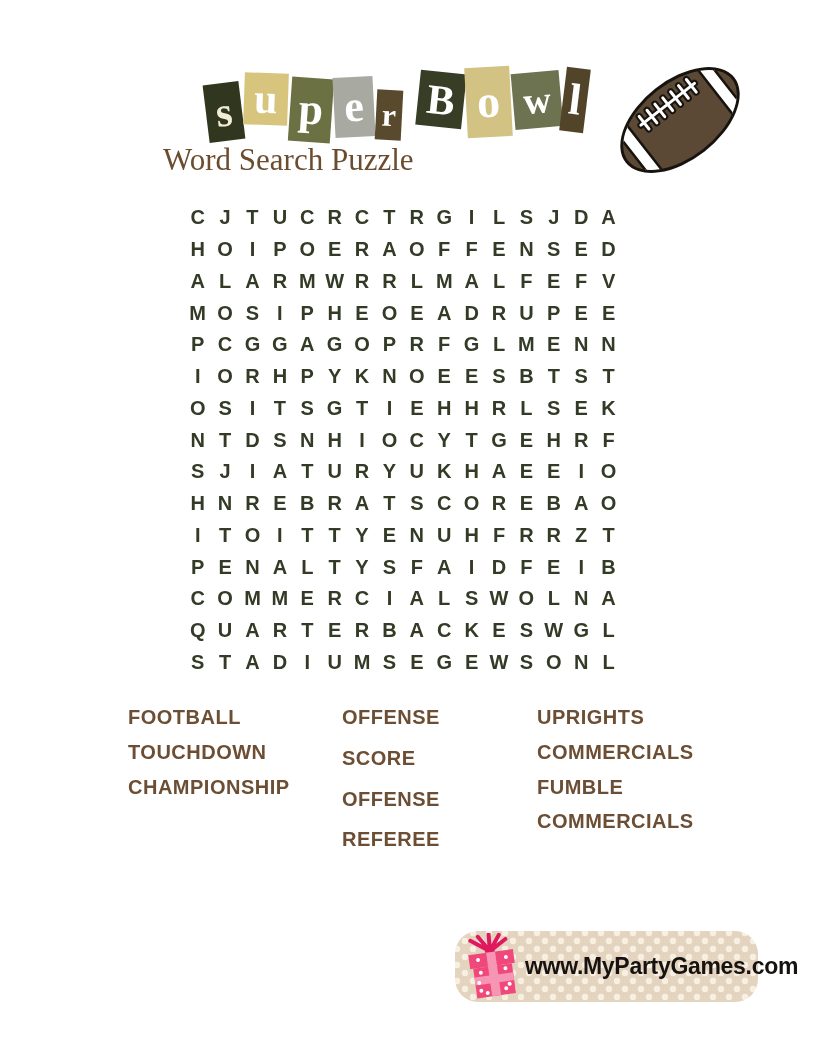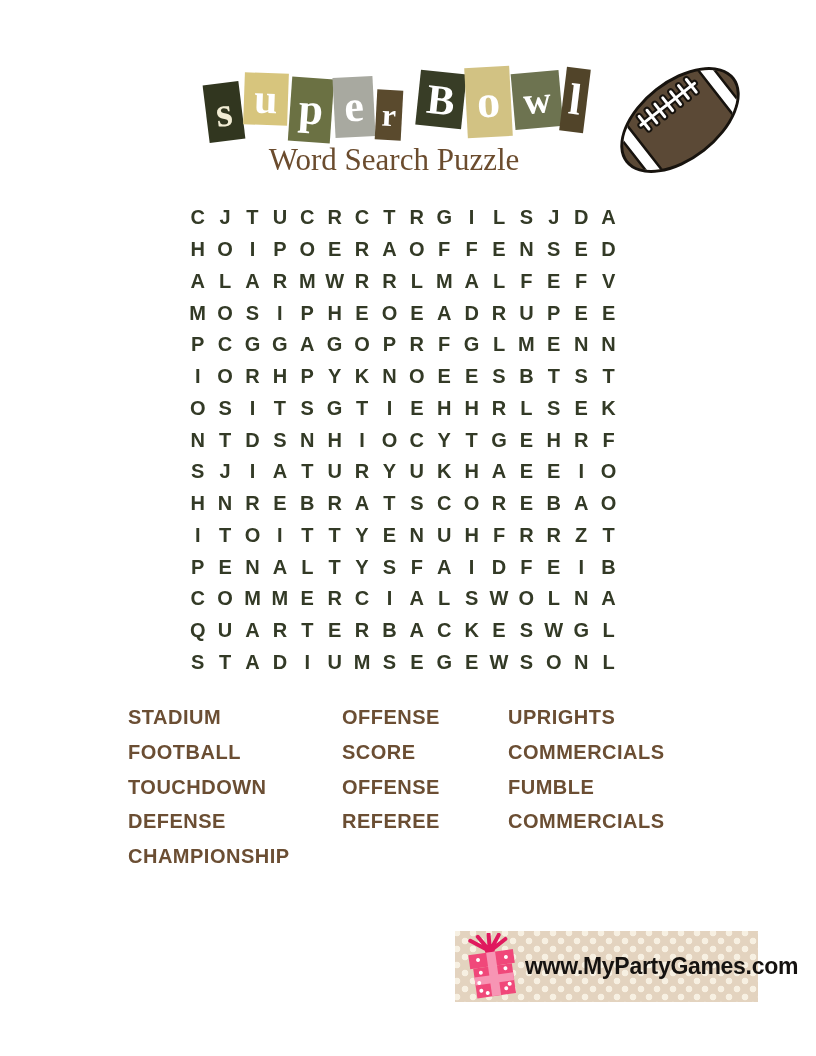--- a/index.html
+++ b/index.html
@@ -4,51 +4,51 @@
 <style>
   html,body{margin:0;padding:0;background:#ffffff;}
   .page{position:relative;width:816px;height:1056px;background:#ffffff;
         font-family:"Liberation Sans",sans-serif;overflow:hidden;}
 
   
   .tiles{position:absolute;left:206px;top:66px;display:flex;align-items:flex-start;gap:2px;}
   .tile{display:flex;align-items:center;justify-content:center;
         font-family:"Liberation Serif",serif;font-weight:bold;line-height:1;}
 
-  .subtitle{position:absolute;left:184px;top:142px;width:420px;text-align:center;
+  .subtitle{position:absolute;left:163px;top:142px;width:420px;text-align:left;
             font-family:"Liberation Serif",serif;font-size:31px;
             color:var(--subtitle-color,#6b4c2e);}
 
   
   .football{position:absolute;left:596px;top:52px;width:170px;height:140px;}
 
   
   .grid{position:absolute;left:184px;top:202px;display:grid;
         grid-template-columns:repeat(16,27.4px);grid-auto-rows:31.75px;
         color:var(--grid-color,#333a26);}
   .grid-cell{display:flex;align-items:center;justify-content:center;
              font-size:20px;font-weight:bold;}
 
   
   .words{position:absolute;left:128px;top:700px;display:flex;
          color:var(--words-color,#6b4e33);}
   .word-col{display:flex;flex-direction:column;}
   .word-col.c0{width:214px;}
-  .word-col.c1{width:166px;}
-  .word-col.c2{width:220px;}
+  .word-col.c1{width:166px;gap:6px;}
+  .word-col.c2{width:220px;margin-left:29px;}
   .word-item{height:34.8px;line-height:34.8px;font-size:20px;font-weight:bold;
              letter-spacing:0.5px;white-space:nowrap;}
 
   
   .banner{position:absolute;left:455px;top:931px;width:303px;height:71px;
           display:flex;align-items:center;text-decoration:none;
           background-color:var(--banner-bg,#e3d3bf);
           background-image:radial-gradient(var(--banner-dot,#f7f0e2) 3.2px,transparent 3.6px),
                            radial-gradient(var(--banner-dot,#f7f0e2) 3.2px,transparent 3.6px);
-          background-size:16px 16px;background-position:2px 2px,10px 10px;}
+          background-size:16px 16px;background-position:2px 2px,10px 10px;border-radius:23px;}
   .gift{width:60px;height:68px;margin-left:8px;flex:0 0 auto;}
   .footer-url{font-size:23px;font-weight:bold;letter-spacing:-0.3px;
               color:var(--banner-text,#151210);white-space:nowrap;margin-left:2px;}
 </style>
 </head>
 <body>
 
 <div class="page">
 
   <div class="tiles" id="title-tiles">
@@ -319,24 +319,22 @@
       <div class="grid-cell">E</div>
       <div class="grid-cell">W</div>
       <div class="grid-cell">S</div>
       <div class="grid-cell">O</div>
       <div class="grid-cell">N</div>
       <div class="grid-cell">L</div>
     </div>
 
   <div class="words" id="words">
       <div class="word-col c0">
-        <div class="word-item">STADIUM</div>
         <div class="word-item">FOOTBALL</div>
         <div class="word-item">TOUCHDOWN</div>
-        <div class="word-item">DEFENSE</div>
         <div class="word-item">CHAMPIONSHIP</div>
       </div>
       <div class="word-col c1">
         <div class="word-item">OFFENSE</div>
         <div class="word-item">SCORE</div>
         <div class="word-item">OFFENSE</div>
         <div class="word-item">REFEREE</div>
       </div>
       <div class="word-col c2">
         <div class="word-item">UPRIGHTS</div>

